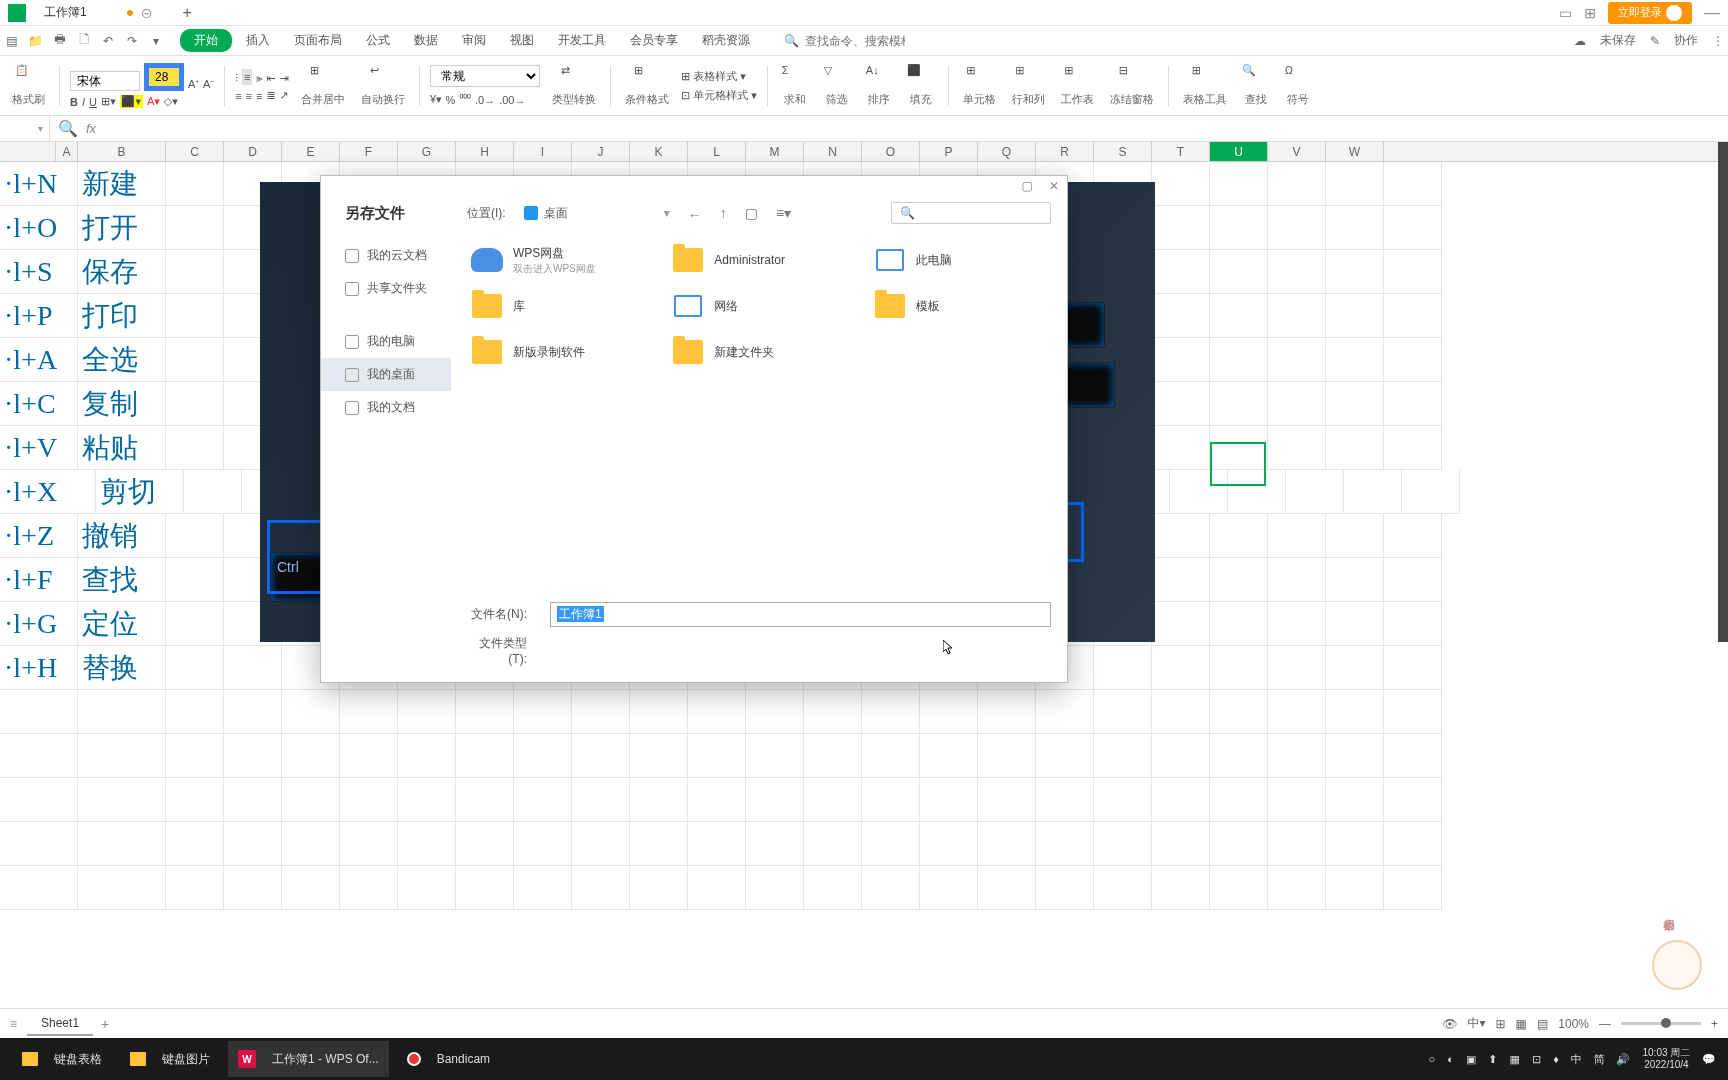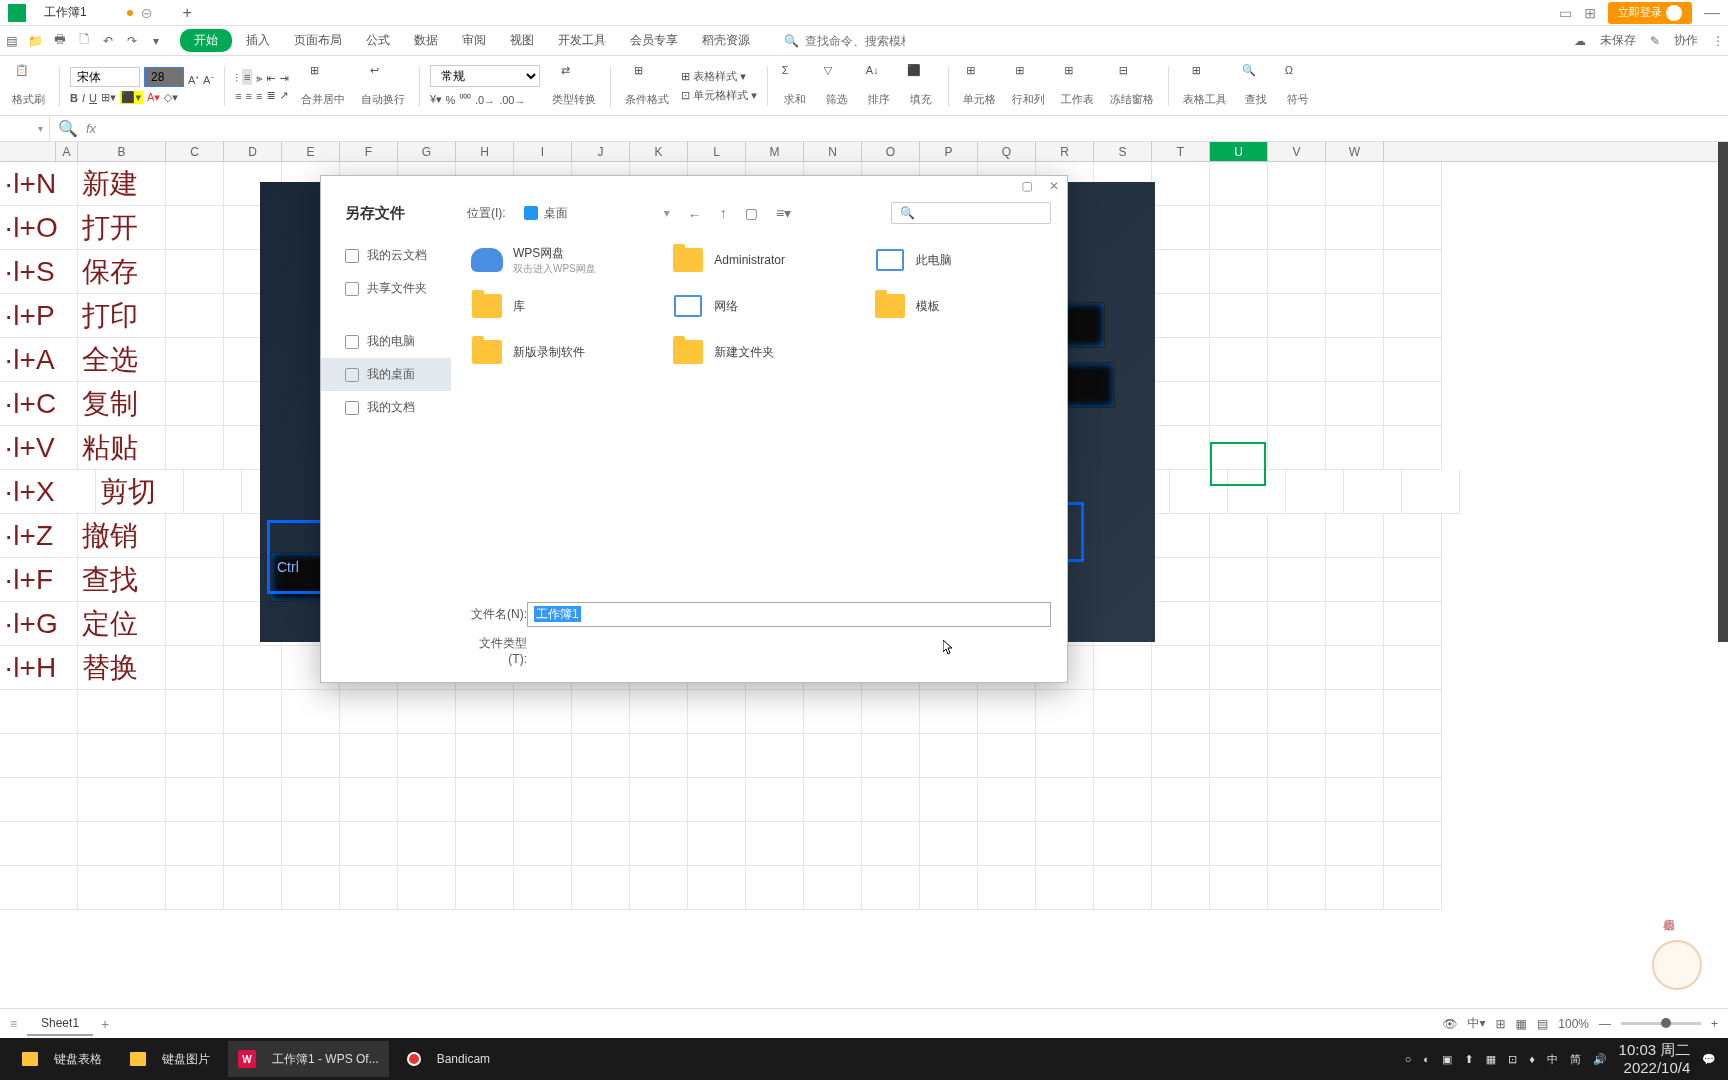--- a/index.html
+++ b/index.html
@@ -20,36 +20,36 @@
 .menu-tab.active{background:#0a5;color:#fff;border-radius:10px;padding:3px 14px}
 .menubar-search{margin-left:20px;display:flex;align-items:center;gap:6px;color:#aaa}
 .menubar-search input{border:none;outline:none;font-size:12px;color:#999;width:100px}
 .menubar-right{margin-left:auto;display:flex;gap:14px;color:#666;align-items:center}
 .ribbon{height:60px;display:flex;align-items:center;padding:2px 8px;border-bottom:1px solid #ddd;gap:8px;font-size:11px;color:#555}
 .rib-group{display:flex;flex-direction:column;align-items:center;gap:2px;padding:0 4px}
 .rib-label{font-size:11px;color:#666;white-space:nowrap}
 .rib-row{display:flex;align-items:flex-end;gap:4px}
 .rib-icon-lg{width:26px;height:26px}
 .font-select{border:1px solid #ccc;padding:2px 6px;font-size:12px;width:70px;background:#fff}
-.size-select{border:1px solid #3b82f6;padding:2px 6px;font-size:12px;width:40px;background:#737373}
+.size-select{border:5px solid #3b82f6;padding:2px 6px;font-size:12px;width:40px;background:#fde047}
 .sep{width:1px;height:40px;background:#ddd;margin:0 2px}
 .formula-bar{height:26px;display:flex;align-items:center;border-bottom:1px solid #ddd}
 .namebox{width:50px;border-right:1px solid #ddd;height:100%;display:flex;align-items:center;padding:0 6px;font-size:12px}
 .namebox-arrow{margin-left:auto;color:#999;font-size:10px}
 .fx-area{display:flex;align-items:center;gap:8px;padding:0 8px;flex:1}
 .fx-icon{color:#888;font-style:italic;font-size:13px}
 .grid-area{position:relative;height:calc(100% - 26px - 30px - 60px - 26px - 30px - 42px);overflow:hidden;background:#fff}
 .col-headers{display:flex;height:20px;background:#f4f4f4;border-bottom:1px solid #ccc}
 .corner{width:56px;border-right:1px solid #ccc;background:#f4f4f4}
 .col-h{width:58px;border-right:1px solid #ccc;text-align:center;font-size:12px;color:#666;line-height:20px}
 .col-h.active{background:#0a5;color:#fff}
 .rows-area{display:flex;flex-direction:column}
 .data-row{display:flex;height:44px}
 .cell{width:58px;border-right:1px solid #e5e5e5;border-bottom:1px solid #e5e5e5;display:flex;align-items:center;padding:0 4px;position:relative}
-.celltext{color:#7f1d1d;font-size:28px;font-family:Liberation Sans, sans-serif;white-space:nowrap}
+.celltext{color:#0369a1;font-size:28px;font-family:Liberation Serif, serif;white-space:nowrap}
 .kb-img{position:absolute;top:40px;left:260px;width:895px;height:460px;background:linear-gradient(135deg,#1a2838,#2a3848);overflow:hidden;z-index:1}
 .kb-key{position:absolute;background:#0a0a0a;border:1px solid #222;border-radius:3px;box-shadow:inset 0 0 8px #0066cc}
 .kb-ctrl{left:10px;bottom:40px;width:60px;height:50px;color:#88bbff;font-size:14px;padding:6px}
 .blue-box{position:absolute;border:3px solid #0066ff;z-index:2}
 .green-box{position:absolute;border:2px solid #0a5;z-index:2}
 .dialog-overlay{position:absolute;top:175px;left:320px;width:748px;height:508px;background:#fff;border:1px solid #bbb;box-shadow:0 8px 30px rgba(0,0,0,0.3);z-index:100}
 .dlg-titlebar{height:20px;display:flex;justify-content:flex-end;align-items:center;padding:0 8px;gap:16px}
 .dlg-min,.dlg-close{color:#888;font-size:12px;cursor:pointer}
 .dlg-body{display:flex;height:calc(100% - 20px)}
 .dlg-sidebar{width:130px;padding:8px 0}
@@ -65,21 +65,21 @@
 .dlg-search{margin-left:auto;border:1px solid #ccc;border-radius:2px;padding:3px 8px;width:160px;display:flex;align-items:center;font-size:12px;color:#aaa}
 .dlg-files{flex:1;padding:10px 0;display:grid;grid-template-columns:repeat(3,1fr);gap:6px 20px;align-content:start}
 .dlg-file{display:flex;align-items:center;gap:10px;padding:4px;font-size:12px;color:#444}
 .dlg-file-icon{width:32px;height:32px;display:flex;align-items:center;justify-content:center;font-size:24px}
 .folder-icon{width:30px;height:24px;background:#ffc43a;border-radius:2px;position:relative}
 .folder-icon::before{content:"";position:absolute;top:-4px;left:0;width:12px;height:5px;background:#ffc43a;border-radius:2px 2px 0 0}
 .wps-cloud{width:32px;height:24px;background:#4a90e2;border-radius:12px 12px 6px 6px}
 .pc-icon{width:28px;height:22px;border:2px solid #4a90e2;border-radius:2px;position:relative}
 .dlg-file-sub{font-size:10px;color:#999}
 .dlg-bottom{padding:8px 0}
-.dlg-field{display:flex;align-items:center;gap:0;margin-bottom:8px;font-size:12px}
+.dlg-field{display:flex;align-items:center;gap:23px;margin-bottom:8px;font-size:12px}
 .dlg-field label{width:60px;text-align:right;color:#555}
 .dlg-input{flex:1;border:1px solid #aaa;padding:3px 6px;font-size:12px;background:#fff}
 .dlg-actions{display:flex;align-items:center;gap:12px;font-size:12px;color:#555}
 .dlg-check{display:flex;align-items:center;gap:4px}
 .dlg-btn{padding:5px 24px;border:1px solid #bbb;background:#f5f5f5;font-size:12px;cursor:pointer}
 .dlg-btn.primary{background:#4a90e2;color:#fff;border-color:#4a90e2;position:relative}
 .highlight-glow{position:absolute;top:-6px;left:-6px;right:-6px;bottom:-6px;background:radial-gradient(ellipse,rgba(255,220,80,0.9),transparent 70%);border-radius:50%;z-index:-1}
 .cursor{position:absolute;width:12px;height:16px;z-index:101}
 .sheets-bar{height:30px;background:#fff;border-top:1px solid #ddd;display:flex;align-items:center;padding:0 10px;font-size:12px}
 .sheet-tab{padding:4px 14px;color:#404040;border-bottom:2px solid #a3a3a3}
@@ -91,21 +91,21 @@
 .mascot{position:absolute;right:16px;bottom:90px;width:60px;height:80px;z-index:40}
 .mascot-body{width:50px;height:50px;background:#fff8f0;border:2px solid #f0d0b0;border-radius:50%;position:absolute;bottom:0}
 .mascot-chars{position:absolute;top:0;right:36px;font-size:11px;color:#c88;writing-mode:vertical-rl}
 .taskbar{position:absolute;bottom:0;left:0;right:0;height:42px;background:#1a1a1a;display:flex;align-items:center;padding:0 12px;gap:8px;font-size:12px;color:#ddd}
 .tb-item{display:flex;align-items:center;gap:16px;padding:0 10px;height:36px}
 .tb-item.active{background:#333}
 .tb-folder{width:16px;height:14px;background:#ffc43a;border-radius:1px}
 .tb-wps{width:18px;height:18px;background:#d14;border-radius:2px;display:flex;align-items:center;justify-content:center;color:#fff;font-size:10px;font-weight:bold}
 .tb-rec{width:14px;height:14px;border-radius:50%;background:#e33;border:2px solid #fff}
 .tb-tray{margin-left:auto;display:flex;align-items:center;gap:12px;font-size:11px}
-.tb-clock{display:flex;flex-direction:column;align-items:flex-end;font-size:15px;line-height:1.2}
+.tb-clock{display:flex;flex-direction:column;align-items:center;font-size:10px;line-height:1.2}
 </style>
 </head>
 <body>
 
 <div class="titlebar">
   <div class="wps-logo"></div>
   <div class="tab">
     <span>工作簿1</span>
     <span class="tab-dot"></span>
     <span class="tab-close">⊝</span>

